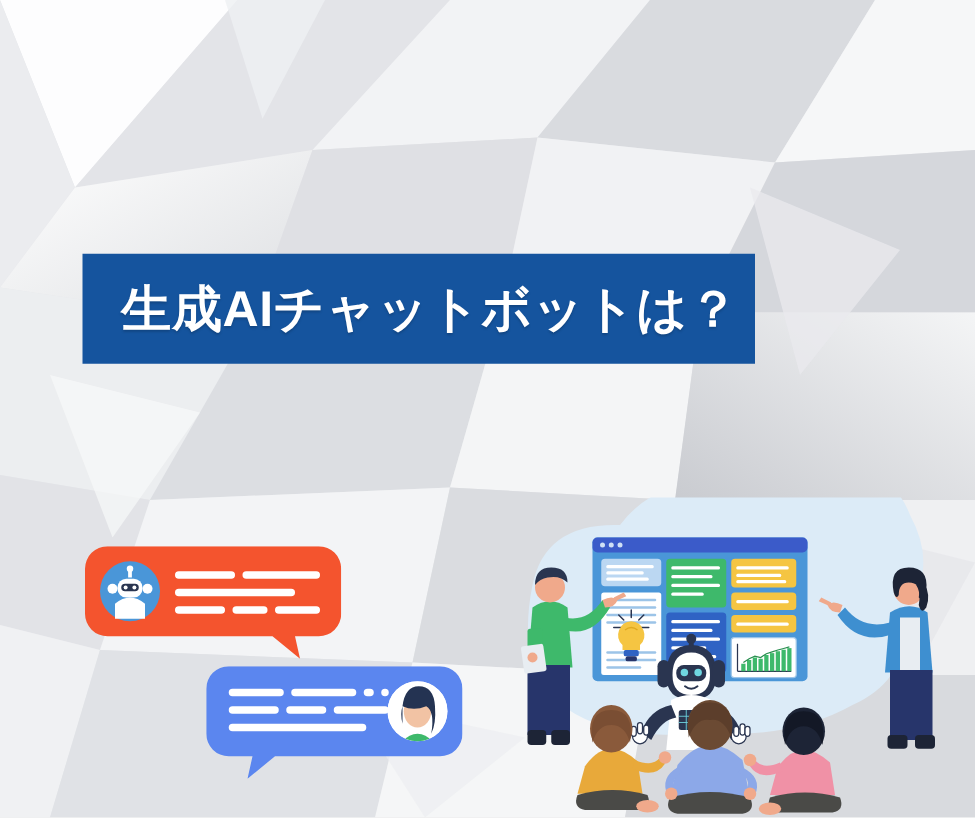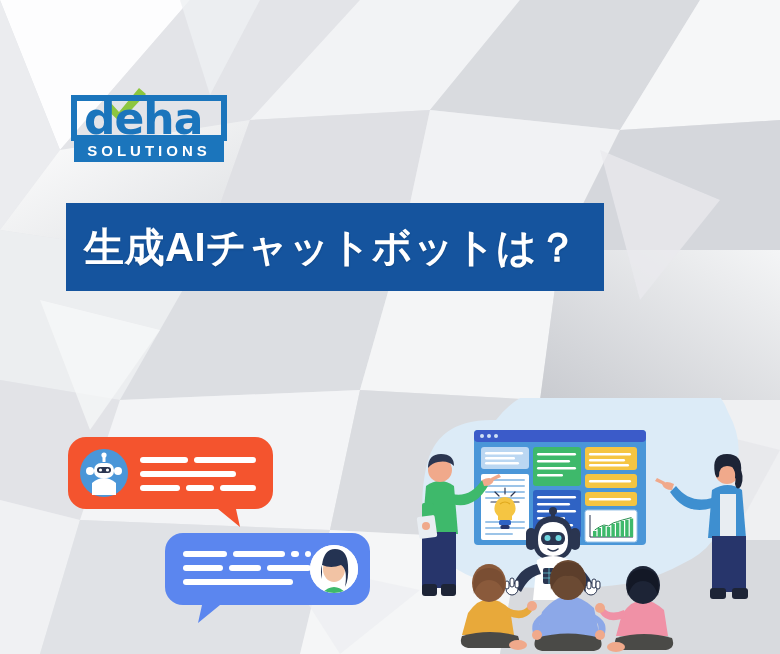--- a/index.html
+++ b/index.html
@@ -23,20 +23,21 @@
     position:absolute; left:66px; top:78px;
     width:166px; height:88px;
   }
   #logo-svg { width:166px; height:88px; display:block; }
 
   
   .title-bar {
     position:absolute;
     display:flex; align-items:center;
     white-space:nowrap;
+    justify-content:center;
   }
   #title-bar-1 {
     left:66px; top:203px;
     width:538px; height:88px;
     background:#15549E;
     padding-left:18px;
   }
   #title-bar-1 .title-text {
     color:#ffffff;
     font-size:40px;
@@ -114,35 +115,20 @@
     <polygon points="80,520 330,530 300,654 40,654" fill="#e0e2e6"></polygon>
     <polygon points="330,530 520,540 500,654 300,654" fill="#f5f6f7"></polygon>
     <polygon points="520,540 780,540 780,654 500,654" fill="#d8dade"></polygon>
     <polygon points="180,0 260,0 210,95" fill="#eef0f2" opacity=".8"></polygon>
     <polygon points="600,150 720,200 640,300" fill="#e9eaee" opacity=".75"></polygon>
     <polygon points="40,300 160,330 90,430" fill="#f8f9fa" opacity=".7"></polygon>
     <polygon points="660,420 780,450 720,560" fill="#e5e6ea" opacity=".7"></polygon>
     <polygon points="280,560 420,590 340,654" fill="#eceef1" opacity=".7"></polygon>
   </svg>
 
-  <div id="logo-block">
-    <svg id="logo-svg" viewBox="0 0 166 88">
-
-      <g>
-        <path d="M44 24 L53 34 L73 10 L80 16 L54 44 L38 29 Z" fill="#8DC63F"></path>
-      </g>
-
-      <rect x="8" y="20" width="150" height="40" fill="none" stroke="#1B75BC" stroke-width="6"></rect>
-
-      <text x="18" y="56" font-family="'DejaVu Sans', sans-serif" font-size="44" font-weight="bold" fill="#1B75BC" letter-spacing="-1">deha</text>
-
-      <rect x="8" y="60" width="150" height="24" fill="#1B75BC"></rect>
-      <text x="83" y="78" text-anchor="middle" font-family="'Liberation Sans', sans-serif" font-size="15" font-weight="bold" fill="#ffffff" letter-spacing="4">SOLUTIONS</text>
-    </svg>
-  </div>
 
   <div class="title-bar" id="title-bar-1">
     <span class="title-text">生成AIチャットボットは？</span>
   </div>
 
 
   <div id="bubble-red">
     <svg class="bubble-svg" width="205" height="90" viewBox="0 0 205 90">
       <path d="M18 0 H187 A18 18 0 0 1 205 18 V54 A18 18 0 0 1 187 72 H168 L172 90 L150 72 H18 A18 18 0 0 1 0 54 V18 A18 18 0 0 1 18 0 Z" fill="#F4542E"></path>
 

